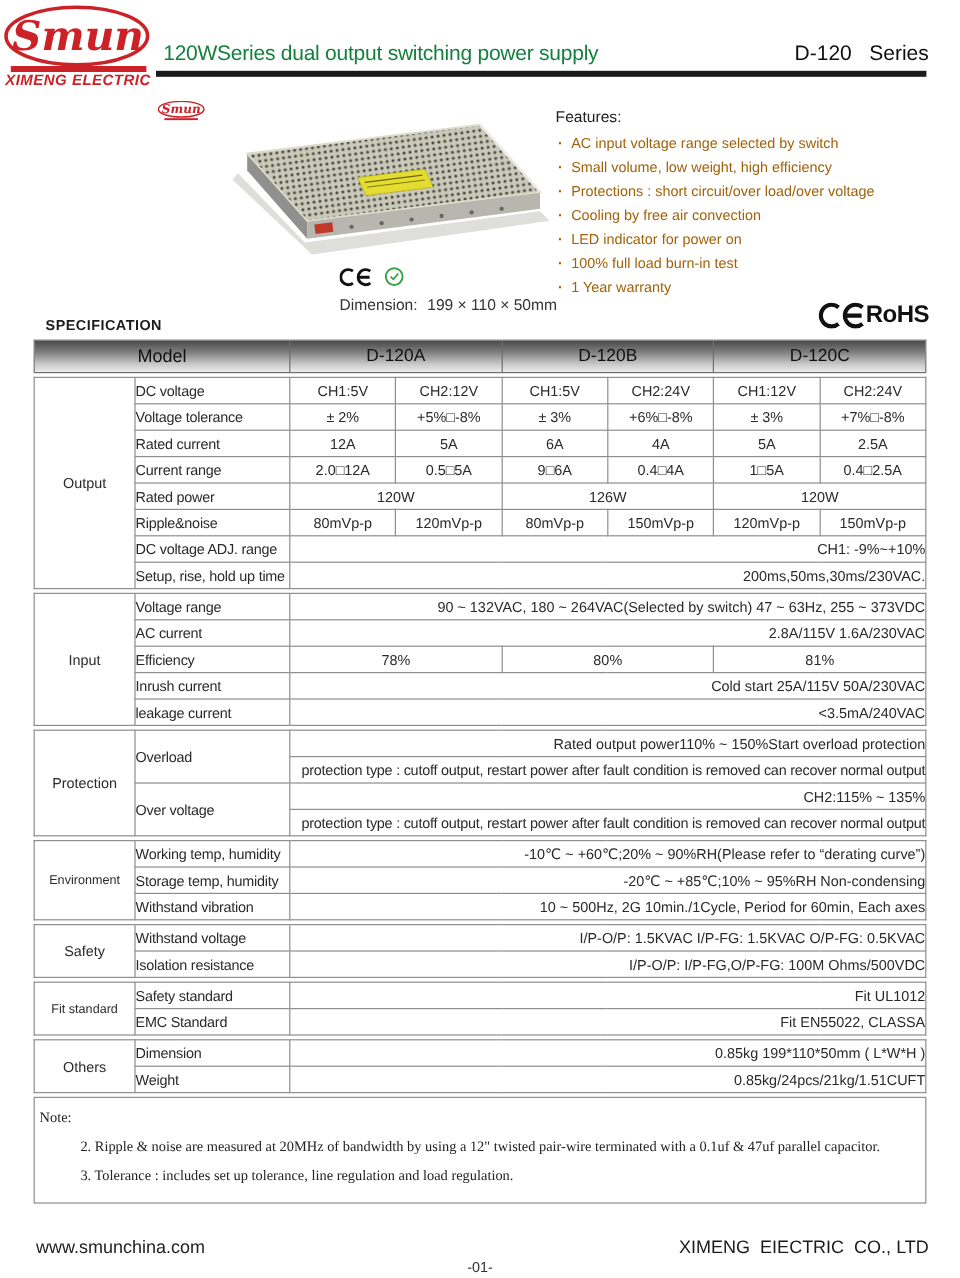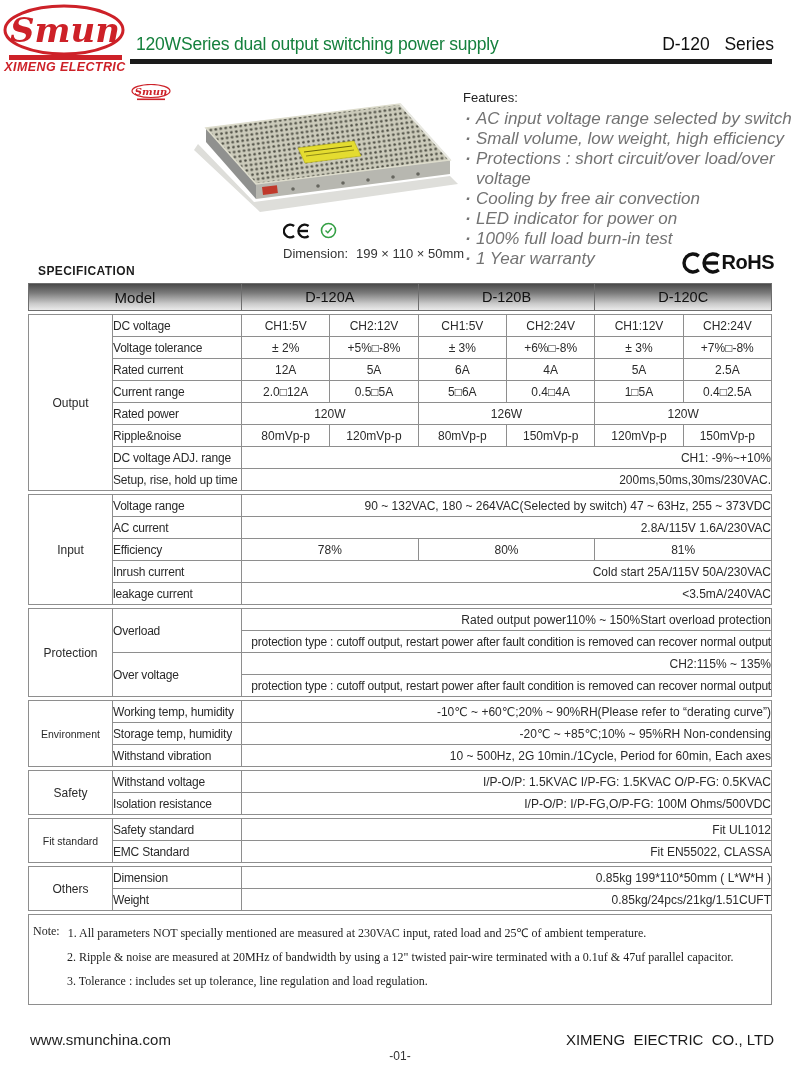--- a/index.html
+++ b/index.html
@@ -12,21 +12,21 @@
 
   
   #doc-title{left:136px;top:34px;font-size:17.5px;letter-spacing:-0.2px;color:#15803d;}
   #series-label{right:26px;top:34px;font-size:17.5px;white-space:pre;color:#0f0f0f;}
   #header-rule{left:130px;top:59px;width:642px;height:5px;background:#1b1b1b;}
 
   
   #features{left:463px;top:90px;width:334px;}
   #features .ft-title{font-size:13px;color:#222;margin-bottom:4px;}
   #features ul{list-style:none;margin:0;padding:0;}
-  #features li{font-size:17px;color:#737373;line-height:20px;position:relative;padding-left:13px;font-style:italic;}
+  #features li{font-size:12px;color:#a16207;line-height:20px;position:relative;padding-left:13px;}
   #features li::before{content:"·";position:absolute;left:2px;top:0;font-weight:bold;}
 
   #ce-row{left:283px;top:222px;display:flex;align-items:center;gap:9px;}
   #dim-row{left:283px;top:246px;font-size:13px;color:#333;}
   #dim-row .dim-val{margin-left:8px;}
 
   #spec-label{left:38px;top:264px;font-size:12px;color:#1c1c1c;letter-spacing:0.4px;font-weight:bold;}
   #cert-row{right:26px;top:251px;display:flex;align-items:center;gap:0;}
   #cert-row .rohs{font-size:20px;font-weight:bold;color:#111;letter-spacing:-0.5px;}
 
@@ -209,21 +209,21 @@
       <td class="val">5A</td>
       <td class="val">6A</td>
       <td class="val">4A</td>
       <td class="val">5A</td>
       <td class="val">2.5A</td>
     </tr>
     <tr>
       <td class="param">Current range</td>
       <td class="val">2.0□12A</td>
       <td class="val">0.5□5A</td>
-      <td class="val">5□6A</td>
+      <td class="val">9□6A</td>
       <td class="val">0.4□4A</td>
       <td class="val">1□5A</td>
       <td class="val">0.4□2.5A</td>
     </tr>
     <tr>
       <td class="param">Rated power</td>
       <td class="val" colspan="2">120W</td>
       <td class="val" colspan="2">126W</td>
       <td class="val" colspan="2">120W</td>
     </tr>
@@ -411,21 +411,20 @@
     <tr>
       <td class="param">Weight</td>
       <td class="wide" colspan="6">0.85kg/24pcs/21kg/1.51CUFT</td>
     </tr>
   </tbody>
     </table>
 
   <div id="notes-box">
     <div class="note-line">
       <span class="npfx">Note:</span>
-      <span>1. All parameters NOT specially mentioned are measured at 230VAC input, rated load and 25℃ of ambient temperature.</span>
     </div>
     <div class="note-line indent">
       <span>2. Ripple &amp; noise are measured at 20MHz of bandwidth by using a 12" twisted pair-wire terminated with a 0.1uf &amp; 47uf parallel capacitor.</span>
     </div>
     <div class="note-line indent">
       <span>3. Tolerance : includes set up tolerance, line regulation and load regulation.</span>
     </div>
   </div>
 </div>
 

